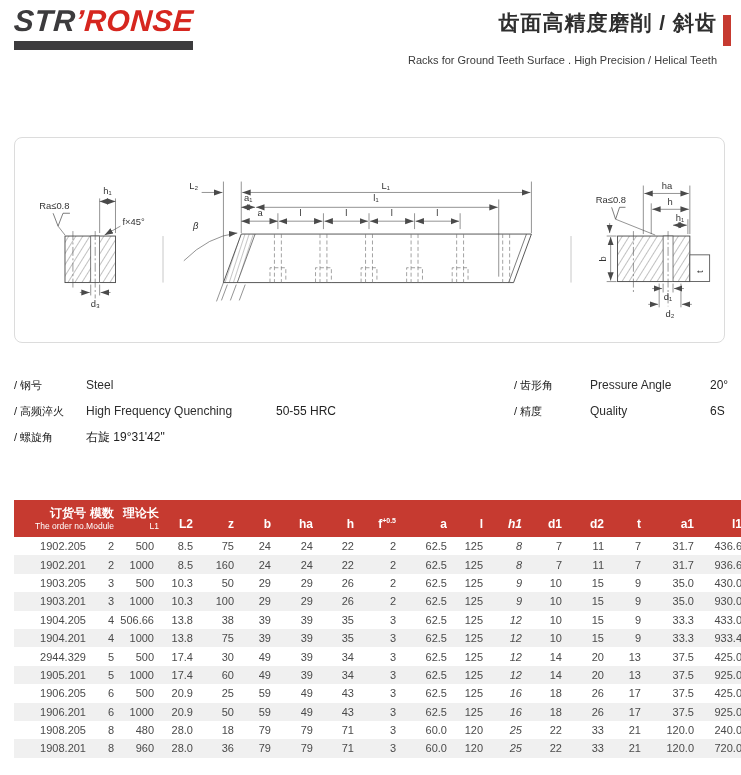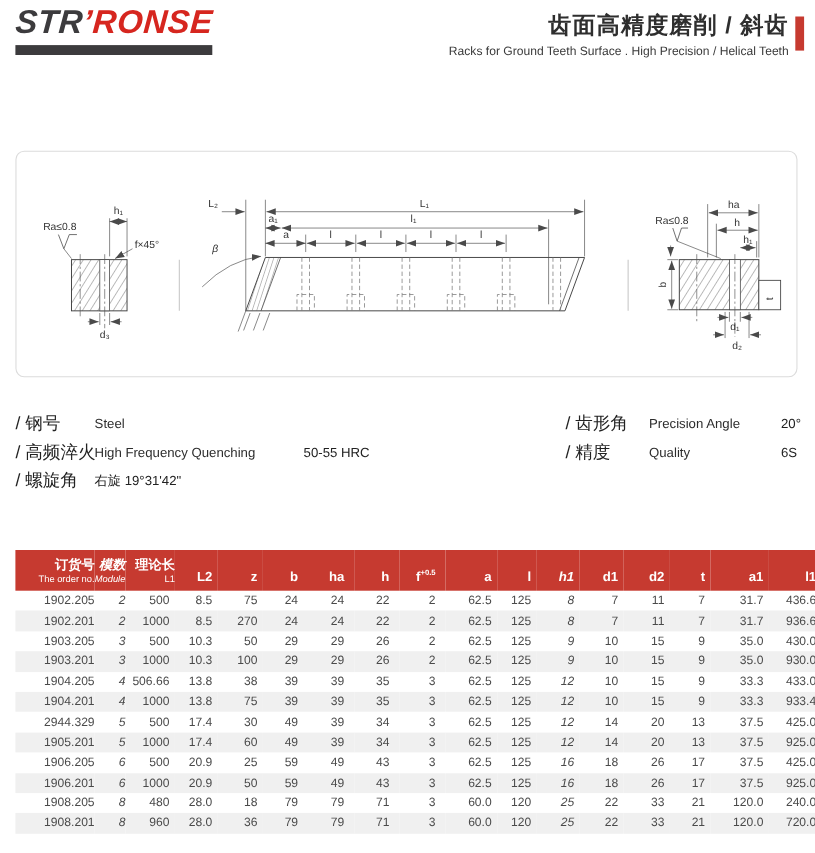--- a/index.html
+++ b/index.html
@@ -7,56 +7,56 @@
   .page{position:relative;width:741px;height:775px;background:#fff;overflow:hidden;}
 
   
   .logo{position:absolute;left:14px;top:4px;width:180px;}
   .logo-text{font-size:30px;font-weight:800;font-style:italic;letter-spacing:.5px;transform:skewX(-4deg);white-space:nowrap;}
   .logo-str{color:#3c3b3d;}
   .logo-rest{color:#d6261f;}
   .logo-bar{height:9px;background:#3c3b3d;margin-top:3px;width:179px;}
   .titles{position:absolute;right:24px;top:9px;text-align:right;}
   .title-zh{font-size:21px;font-weight:bold;color:#2e2e2e;letter-spacing:1px;}
-  .title-en{font-size:11px;color:#3a3a3a;margin-top:4px;}
+  .title-en{font-size:11px;color:#3a3a3a;margin-top:17px;}
   .red-bar{position:absolute;right:10px;top:15px;width:8px;height:31px;background:#c63a30;}
 
   
   .drawing-panel{position:absolute;left:14px;top:137px;width:711px;height:206px;border:1px solid #dcdcdc;border-radius:8px;box-sizing:border-box;}
   svg text{font-family:"Liberation Sans",sans-serif;font-size:9.5px;fill:#333;}
   .o{stroke:#444;stroke-width:.9;fill:none;}
   .t{stroke:#444;stroke-width:.7;fill:none;}
   .d{stroke:#4a4a4a;stroke-width:.6;fill:none;}
   .cl{stroke:#555;stroke-width:.6;stroke-dasharray:9 2.5 2 2.5;fill:none;}
   .hd{stroke:#7a7a7a;stroke-width:.7;stroke-dasharray:4 2.5;fill:none;}
   .dv{stroke:#c8c8c8;stroke-width:1;}
 
   
   .specs{position:absolute;left:14px;top:372px;width:713px;height:95px;font-size:12px;color:#222;}
   .specs-left{position:absolute;left:0;top:0;}
   .specs-right{position:absolute;left:500px;top:0;}
   .spec-row{display:grid;height:26px;align-items:center;}
   .specs-left .spec-row{grid-template-columns:72px 190px auto;width:440px;}
   .specs-right .spec-row{grid-template-columns:76px 120px auto;width:213px;}
-  .spec-zh{font-size:16px;white-space:nowrap;}
+  .spec-zh{font-size:11px;white-space:nowrap;}
   .spec-en{font-size:12px;color:#2d2d2d;white-space:nowrap;}
   .spec-val{font-size:12px;white-space:nowrap;}
 
   
   .table-wrap{position:absolute;left:14px;top:500px;width:713px;}
   table{width:713px;border-collapse:collapse;table-layout:fixed;border-spacing:0;}
   thead tr{height:37px;}
   th{background:#c63a30;color:#fff;font-weight:bold;font-size:12px;vertical-align:middle;padding:0;}
   th .th-zh{font-size:12px;font-weight:bold;line-height:13px;}
   th .th-en{font-size:8.5px;font-weight:normal;line-height:10px;margin-top:1px;}
   th sup{font-size:7px;}
   td{height:18.4px;padding:0;font-size:11px;color:#4a4a4a;white-space:nowrap;}
   tbody tr:nth-child(even){background:#f0f0f0;}
   td,th{text-align:right;}
-  .c0{width:72px;}.c1{width:28px;font-style:italic;}.c2{width:45px;}.c3{width:34px;}.c4{width:36px;}
+  .c0{width:72px;}.c1{width:28px;}.c2{width:45px;}.c3{width:34px;}.c4{width:36px;}
   .c5{width:32px;}.c6{width:33px;}.c7{width:32px;}.c8{width:33px;}.c9{width:42px;}
   .c10{width:31px;}.c11{width:34px;font-style:italic;}.c12{width:35px;}.c13{width:37px;}.c14{width:32px;}
   .c15{width:48px;}.c16{width:43px;}
   .c2,.c3,.c4,.c9,.c10,.c11,.c12,.c13,.c14,.c15,.c16,.c17{padding-right:5px;}
   .c5,.c6,.c7,.c8{padding-right:9px;}
   .c0,.c1{padding-right:0;}
   th.c2{text-align:right;padding-right:0;}
 </style>
 </head>
 <body>
@@ -223,21 +223,21 @@
         <span class="spec-val">50-55 HRC</span>
       </div>
       <div class="spec-row">
         <span class="spec-zh">/ 螺旋角</span>
         <span class="spec-val">右旋 19°31'42"</span>
       </div>
     </div>
     <div class="specs-right">
       <div class="spec-row">
         <span class="spec-zh">/ 齿形角</span>
-        <span class="spec-en">Precision Angle</span>
+        <span class="spec-en">Pressure Angle</span>
         <span class="spec-val">20°</span>
       </div>
       <div class="spec-row">
         <span class="spec-zh">/ 精度</span>
         <span class="spec-en">Quality</span>
         <span class="spec-val">6S</span>
       </div>
     </div>
   </div>
 
@@ -291,21 +291,21 @@
             <td class="c13">11</td>
             <td class="c14">7</td>
             <td class="c15">31.7</td>
             <td class="c16">436.6</td>
           </tr>
           <tr>
             <td class="c0">1902.201</td>
             <td class="c1">2</td>
             <td class="c2">1000</td>
             <td class="c3">8.5</td>
-            <td class="c4">270</td>
+            <td class="c4">160</td>
             <td class="c5">24</td>
             <td class="c6">24</td>
             <td class="c7">22</td>
             <td class="c8">2</td>
             <td class="c9">62.5</td>
             <td class="c10">125</td>
             <td class="c11">8</td>
             <td class="c12">7</td>
             <td class="c13">11</td>
             <td class="c14">7</td>

